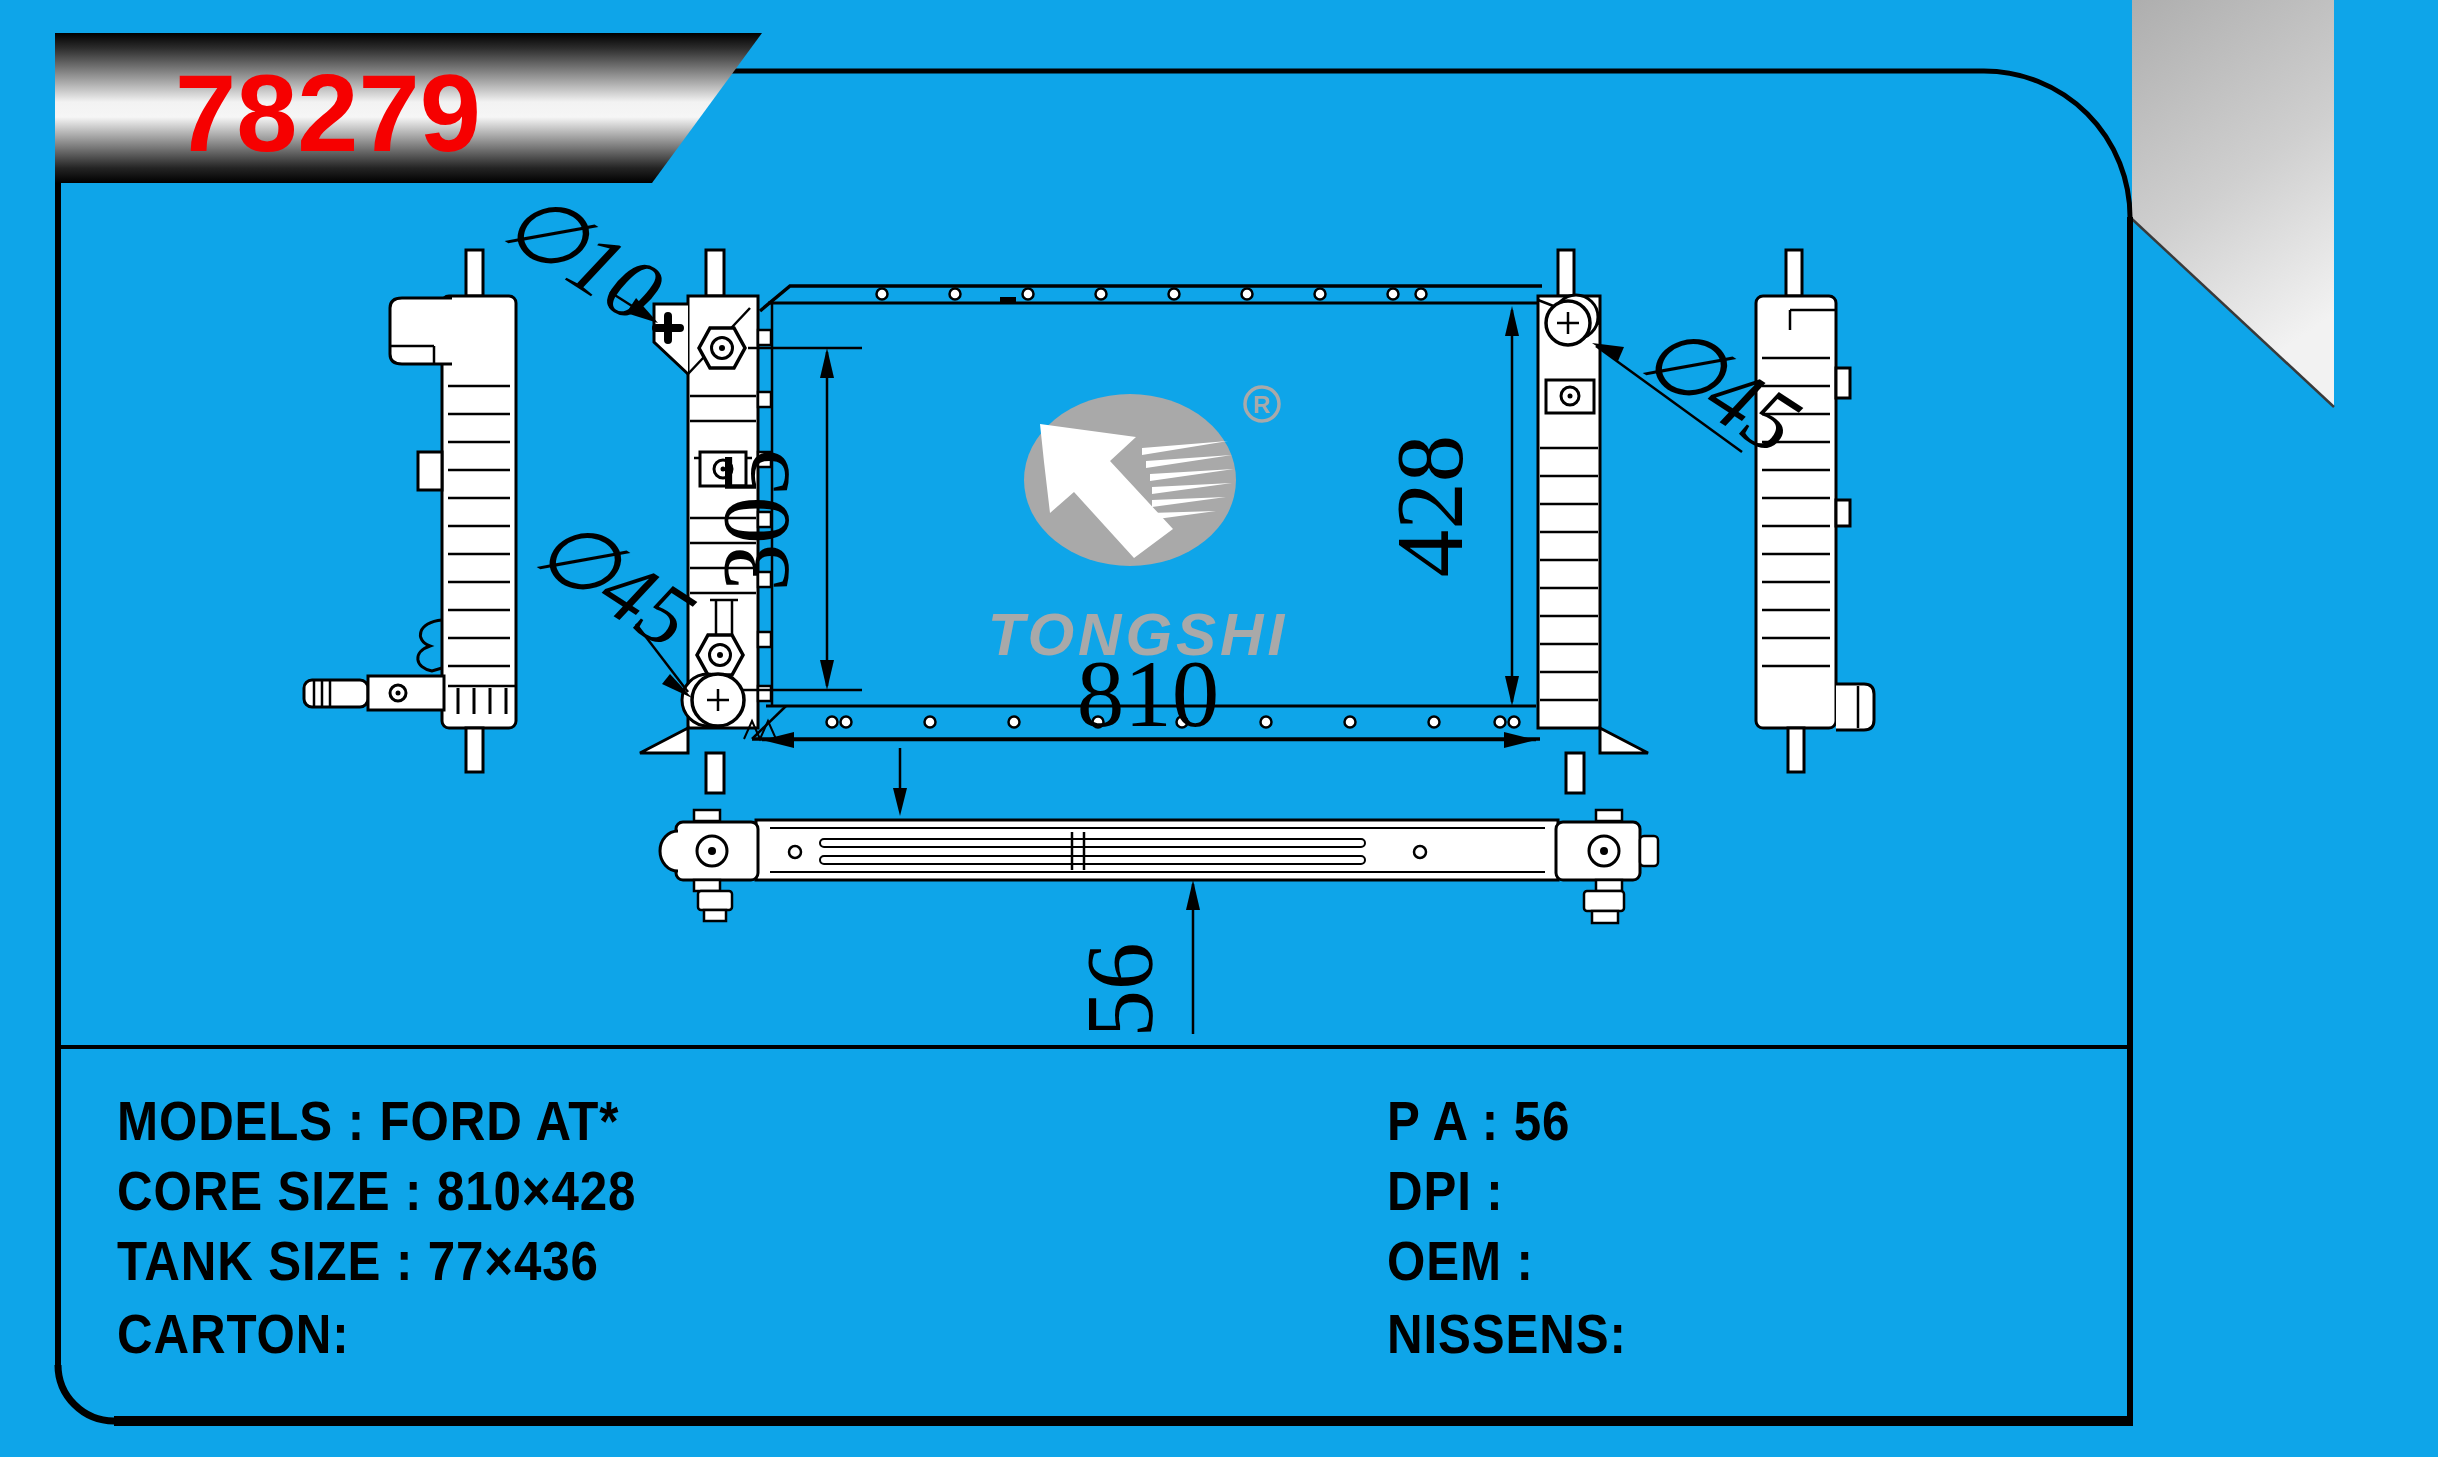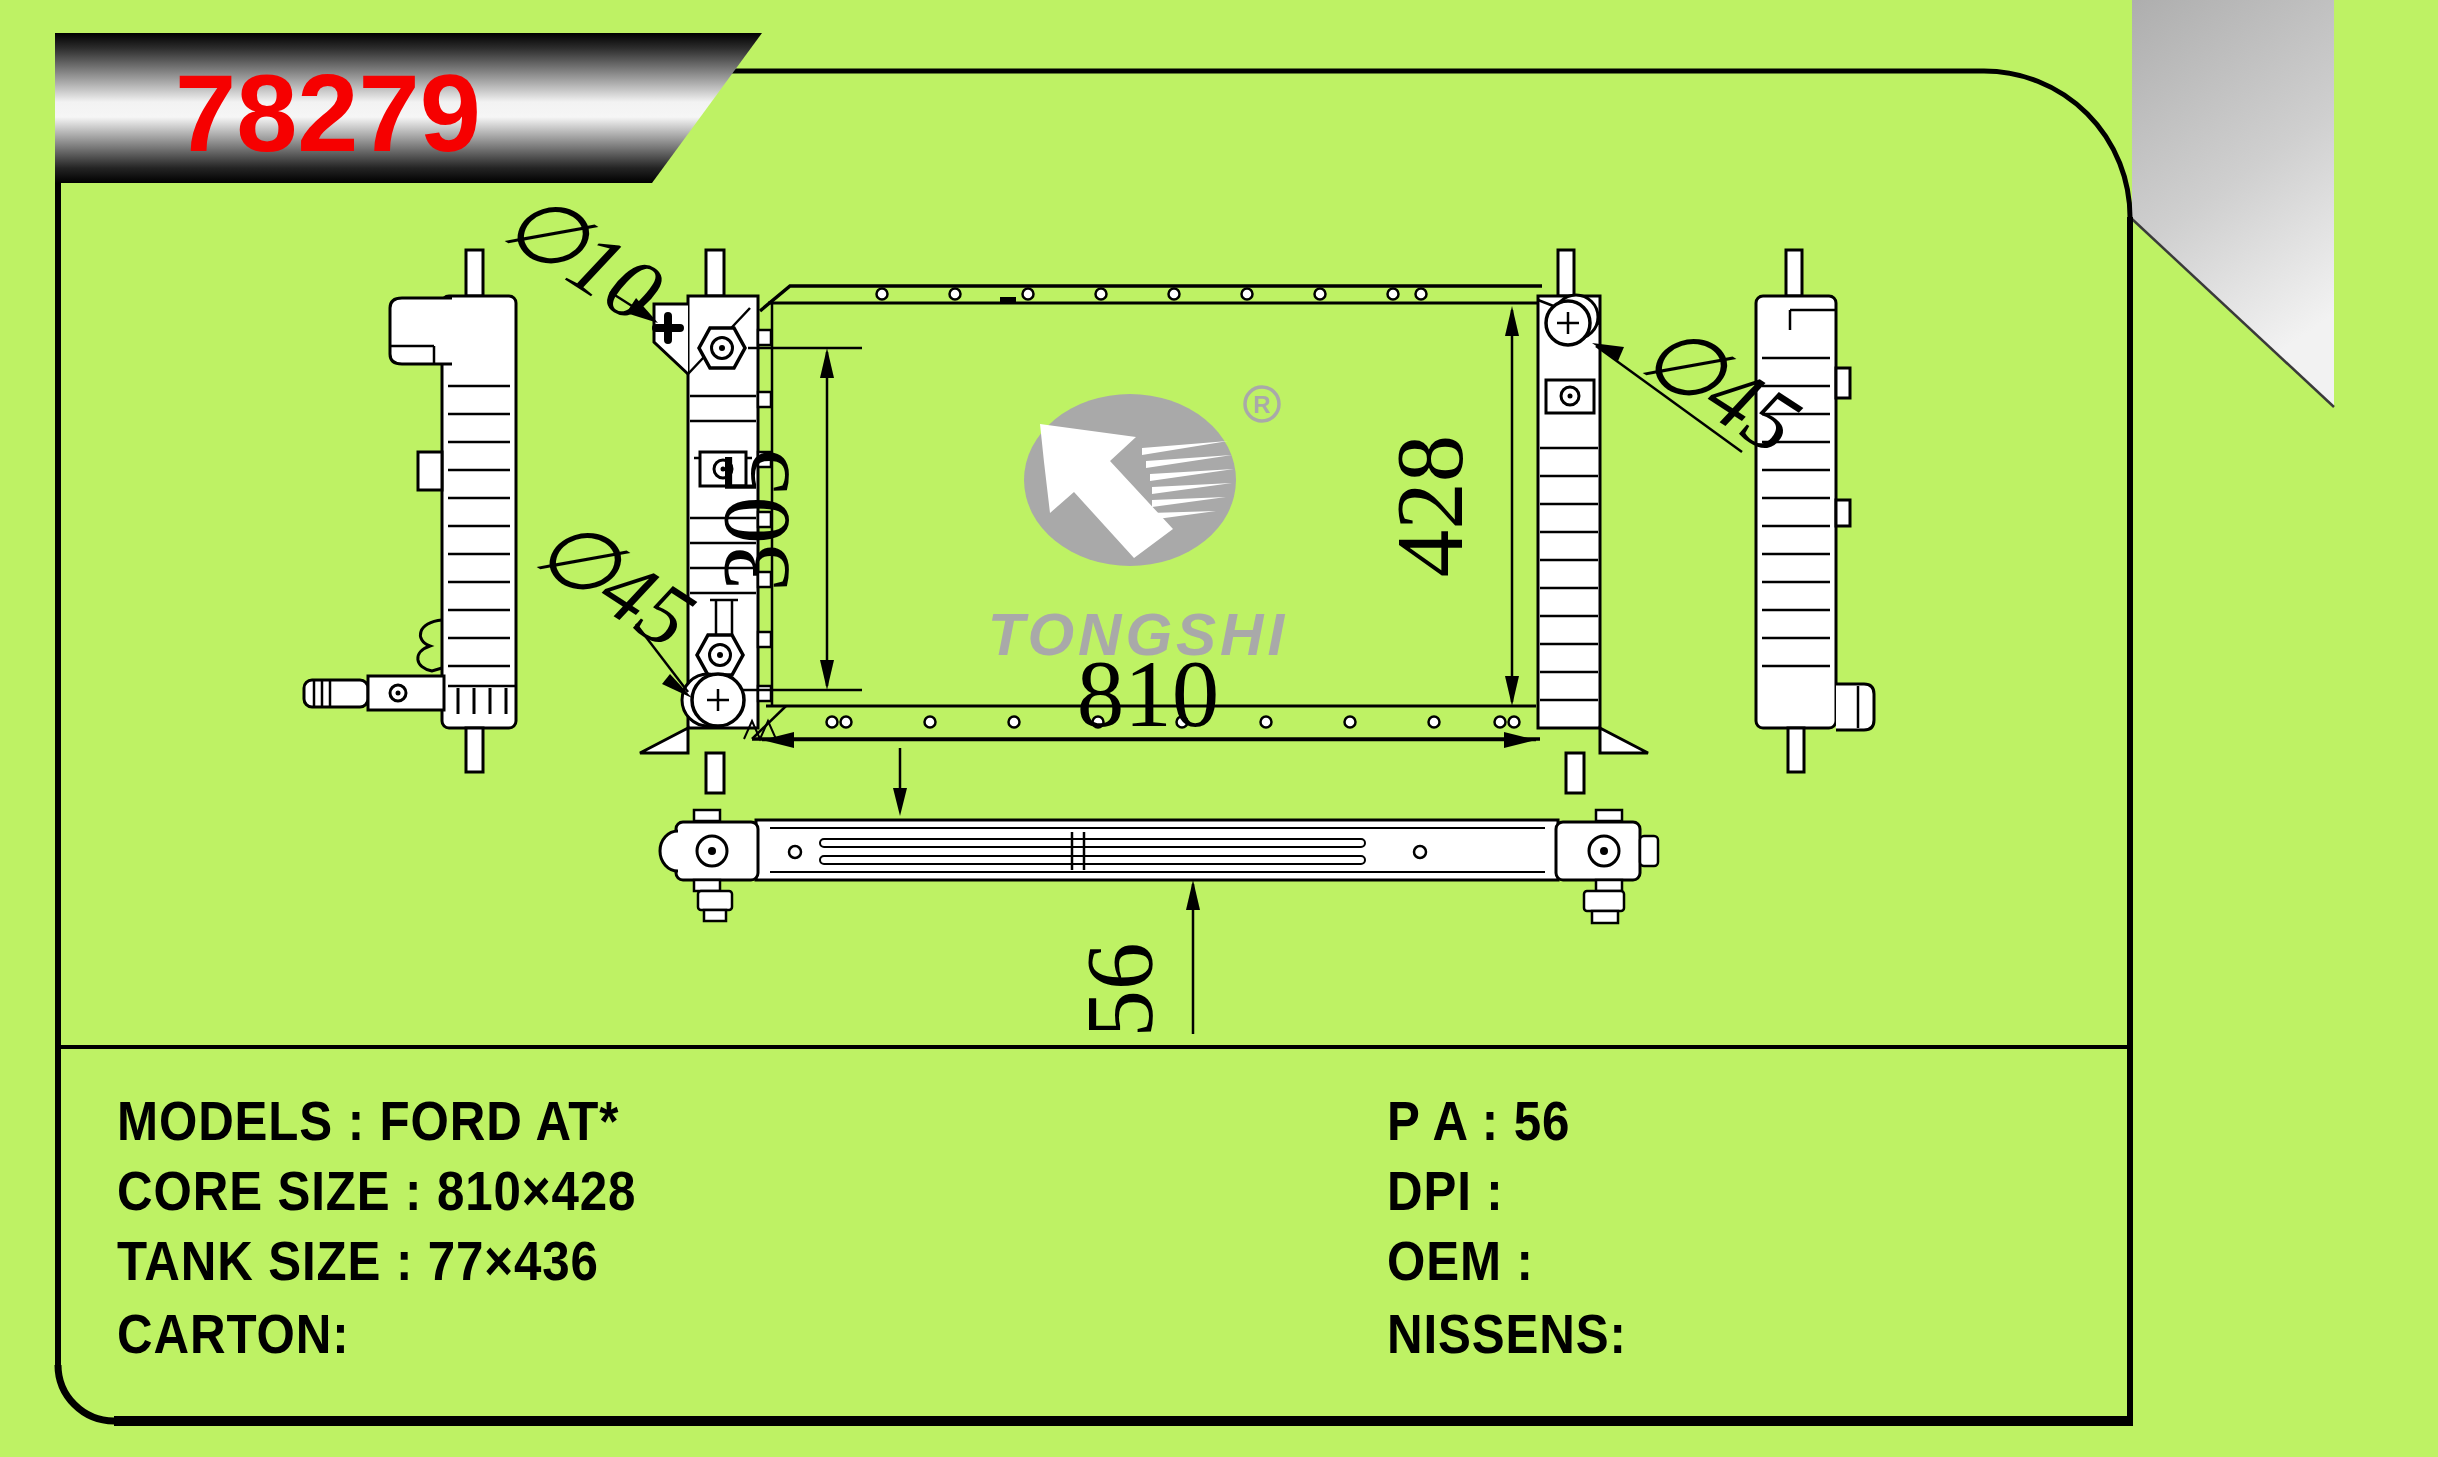--- a/index.html
+++ b/index.html
@@ -1,16 +1,16 @@
 <!DOCTYPE html>
 <html><head>
 <meta charset="utf-8">
 <style>
   html,body{margin:0;padding:0;background:#ffffff;}
-  #sheet{position:relative;width:2438px;height:1457px;background:#bef264;overflow:hidden;
+  #sheet{position:relative;width:2438px;height:1457px;background:#0ea5e9;overflow:hidden;
          font-family:"Liberation Sans",sans-serif;}
   #drawing-svg{position:absolute;left:0;top:0;width:2438px;height:1457px;}
   .spec-row{position:absolute;font-family:"Liberation Sans",sans-serif;font-weight:bold;
             font-size:56px;line-height:1;color:#000;transform:scaleX(0.88);
             transform-origin:left top;white-space:pre;letter-spacing:1px;}
   .dim-serif{font-family:"Liberation Serif","DejaVu Serif",serif;}
 </style>
 </head>
 <body>
 

